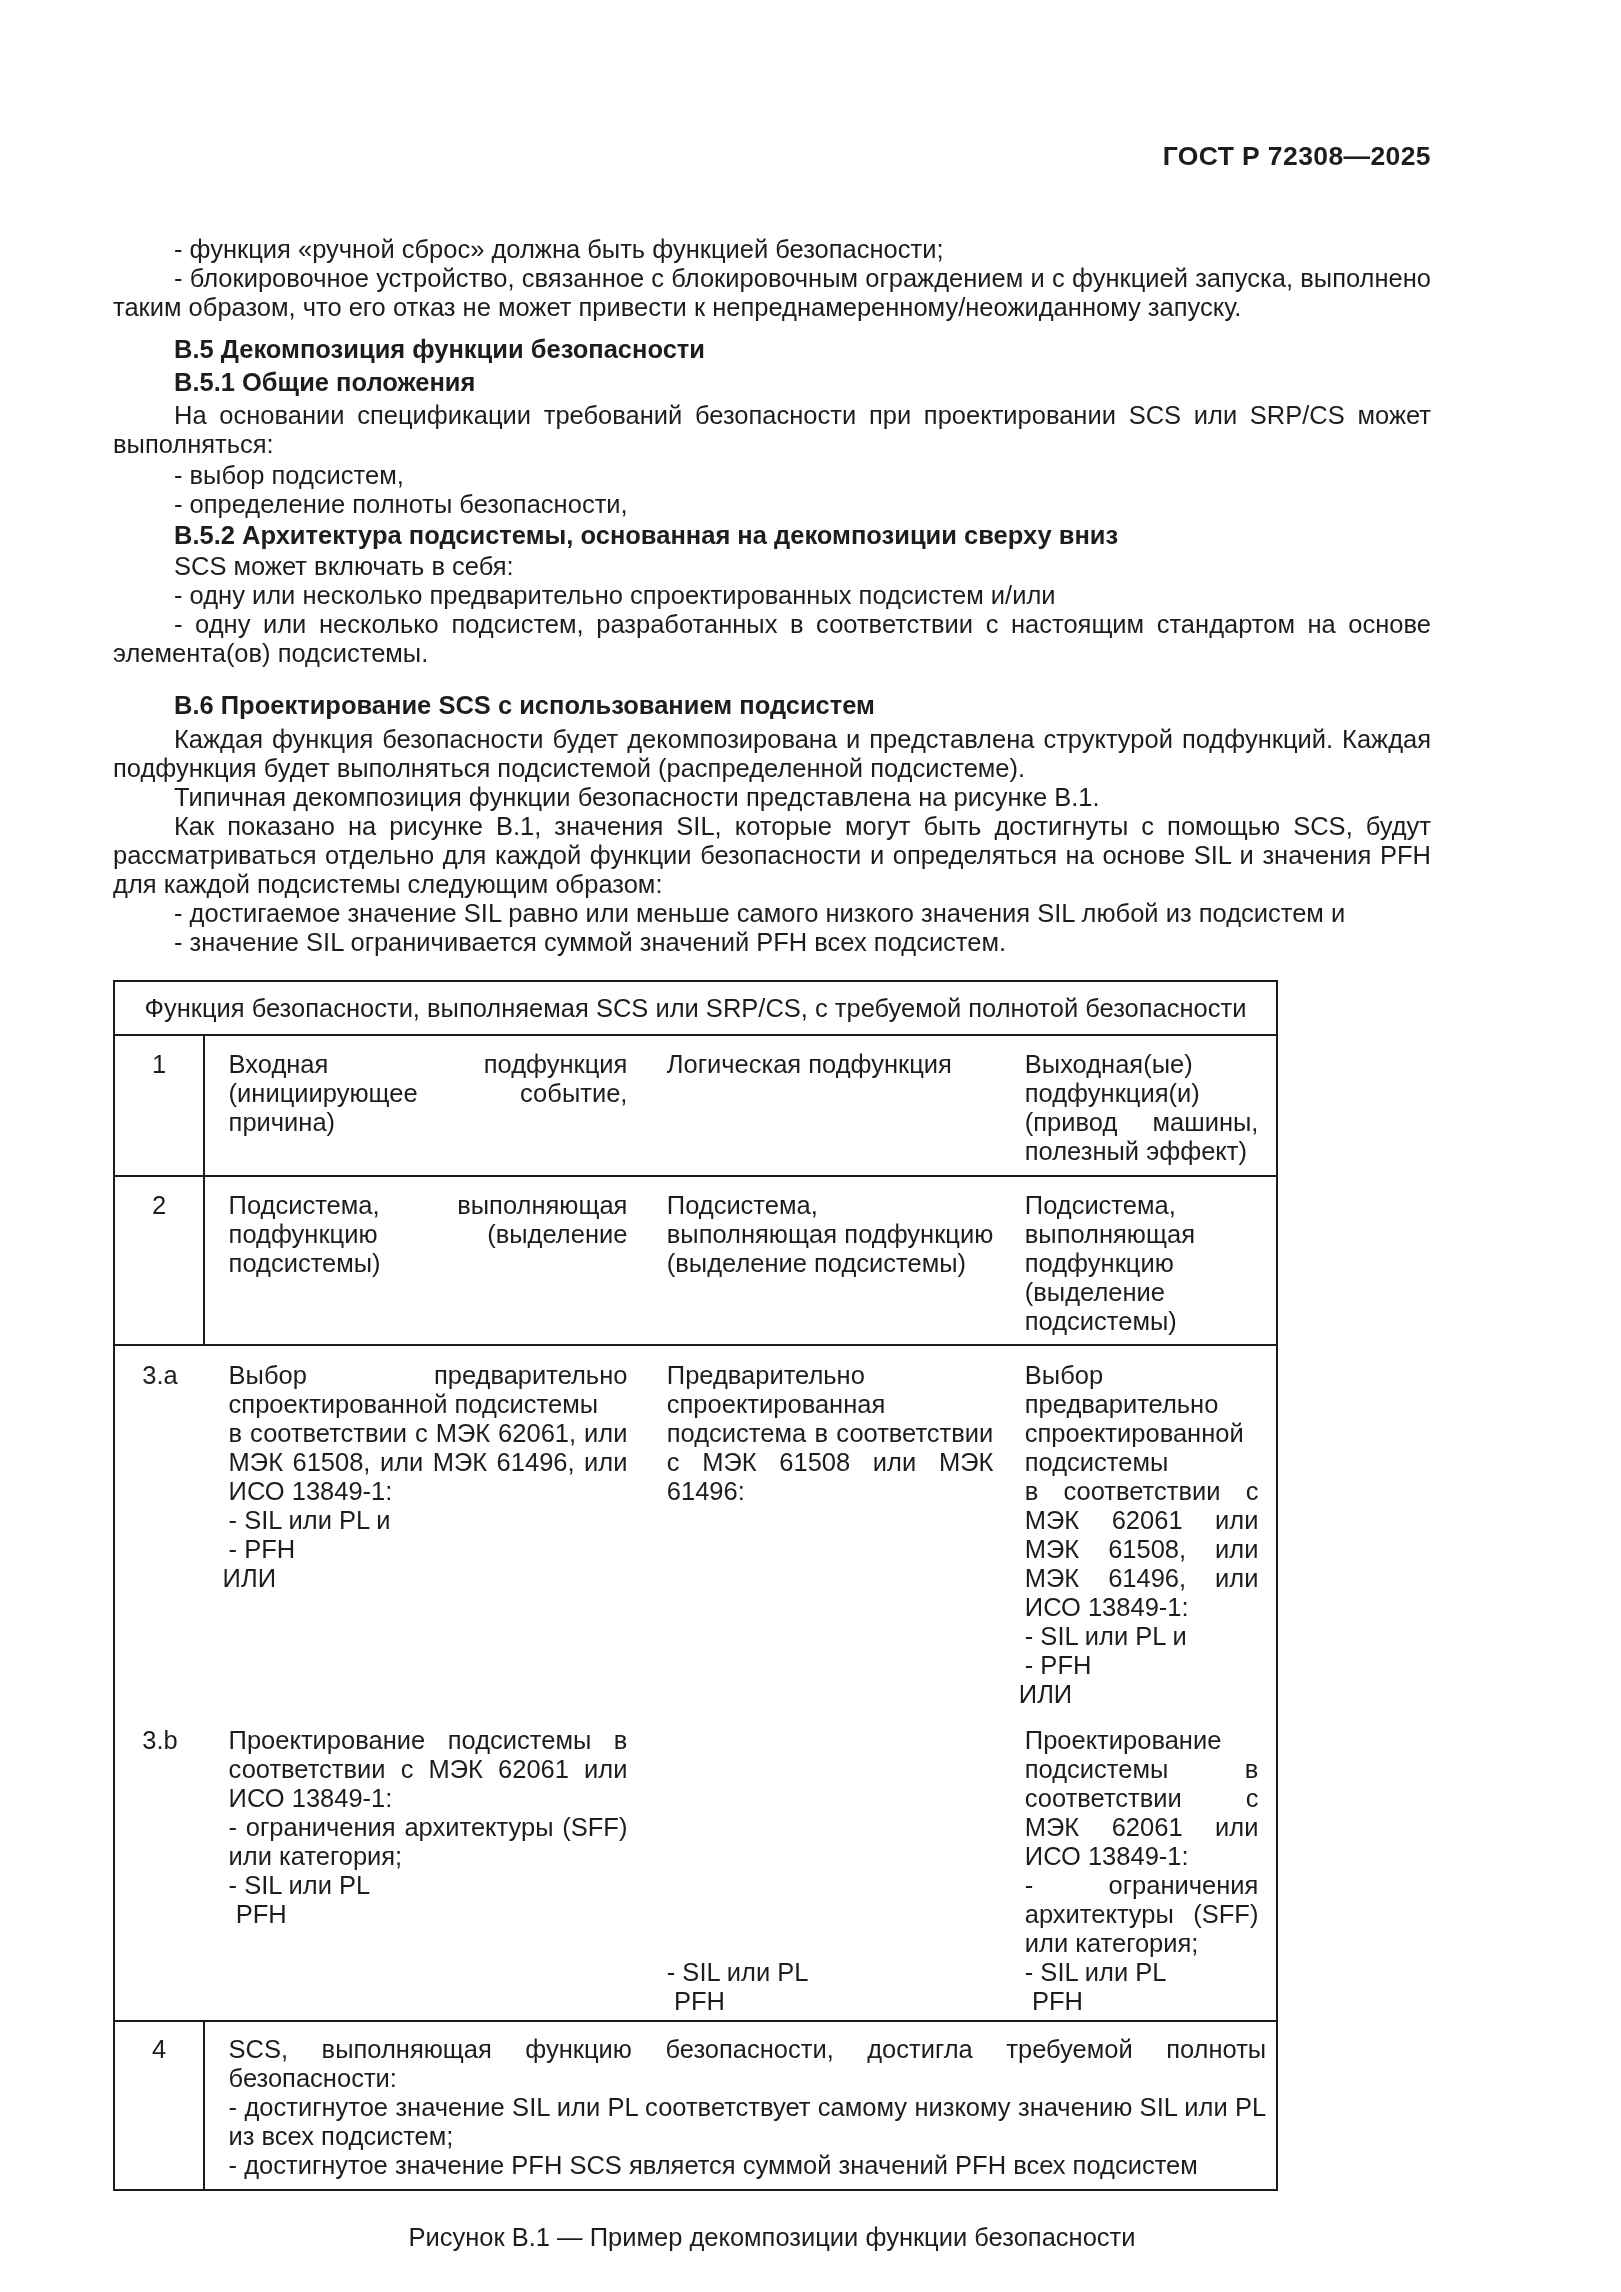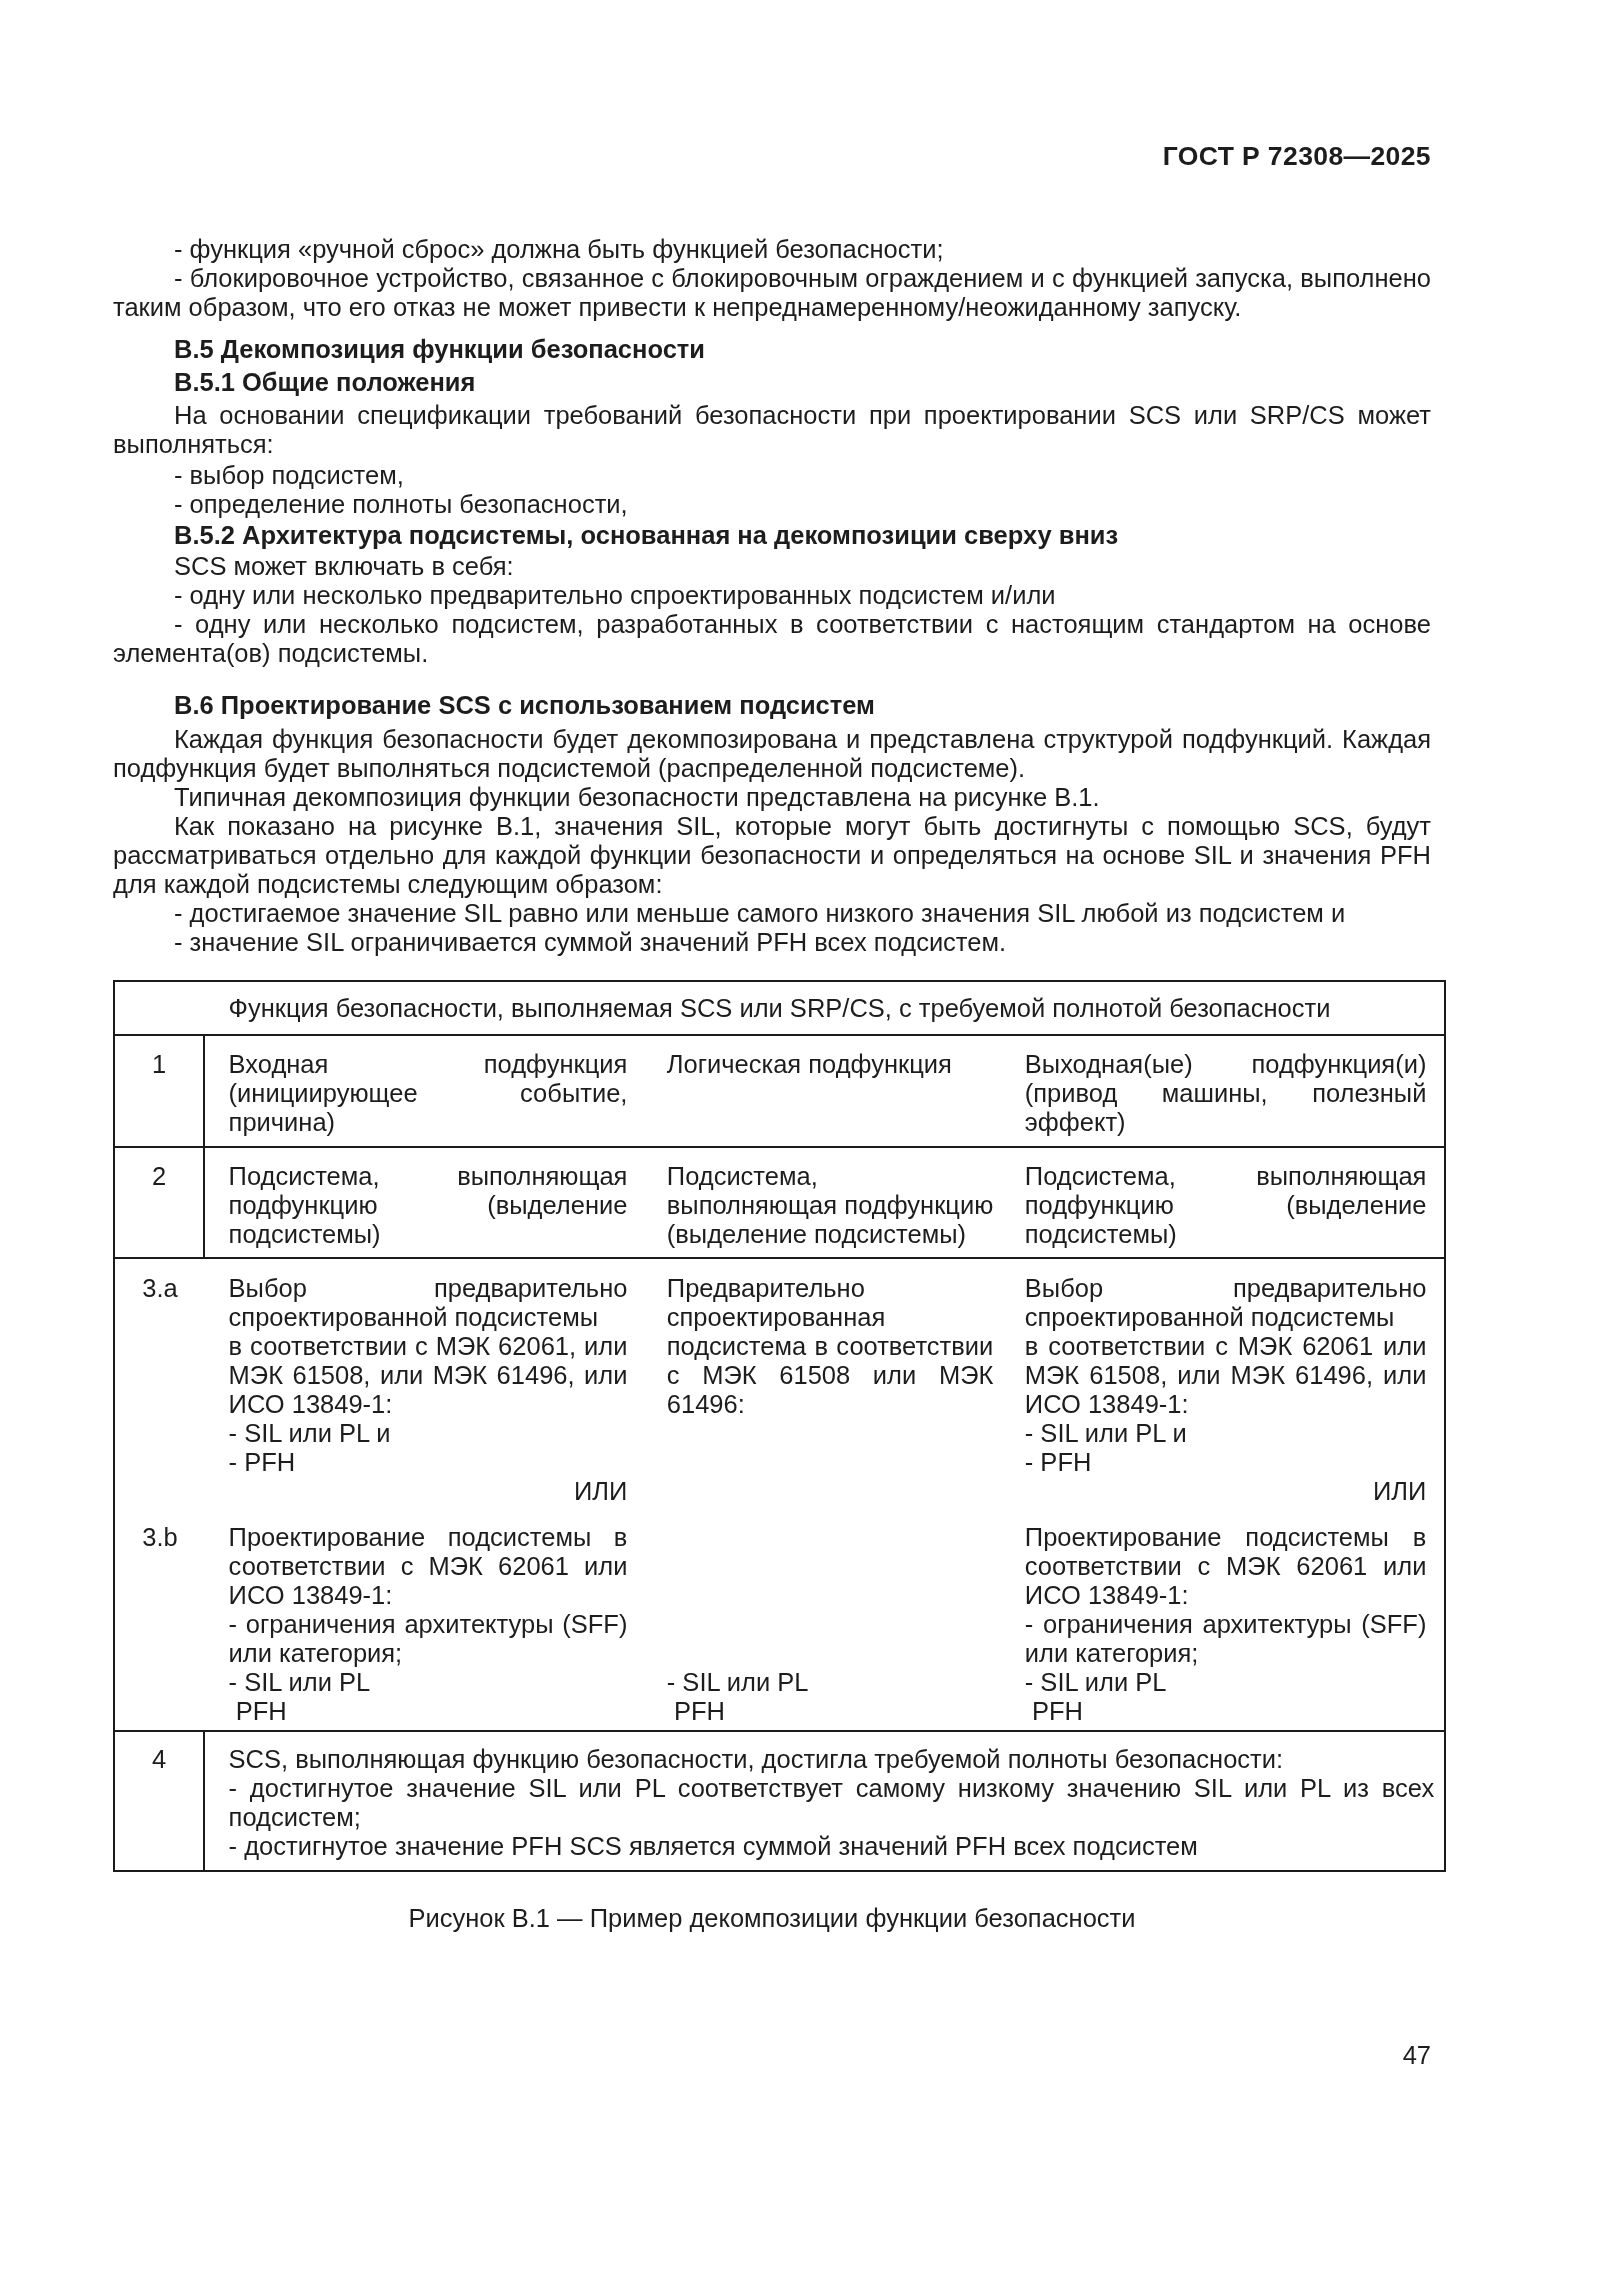--- a/index.html
+++ b/index.html
@@ -26,21 +26,21 @@
   p.h { font-weight:700; }
   .g2  { margin-top:2px; }
   .g4  { margin-top:3.9px; }
   .g5  { margin-top:4.9px; }
   .g13 { margin-top:12.7px; }
   .g23 { margin-top:23px; }
 
   
   .gtable {
     margin-top:22.5px;
-    width:1333px;
+    width:1165px;
     border:2.9px solid #1b1b1b;
     font-size:25.5px; line-height:29px;
   }
   .t-head {
     text-align:center;
     padding:11.8px 19.6px;
     border-bottom:2.9px solid #1b1b1b;
   }
   .t-row, .band {
     display:grid;
@@ -57,21 +57,21 @@
   .bR { border-right:2px solid #1b1b1b; }
   .c  { white-space:pre-line; text-align:justify;margin-left:6px; }
   .c1 { padding:13.7px 21.6px 8.8px 17.6px; }
   .c2 { padding:13.7px 13.7px 8.8px 11.8px; }
   .c3 { padding:13.7px 17.6px 8.8px 11.8px; }
   .row3 .c1 { padding:0 21.6px 0 17.6px; }
   .row3 .c2 { padding:0 13.7px 0 11.8px; }
   .row3 .c3 { padding:0 17.6px 0 11.8px; }
   .band-b { margin-top:16.7px; }
   .band-b .c2 { align-self:end; }
-  .or-line { text-align:right; white-space:normal; }
+  .or-line { text-align:left; white-space:normal; }
   .t-span {
     grid-column:2 / 5;
     padding:13.7px 9.8px 8.8px 17.6px;
   }
   .t-row.r4 .t-num { padding-top:13.7px; }
 
   .caption {
     margin-top:32px;
     font-size:25.5px; line-height:29px;
     text-align:center;

